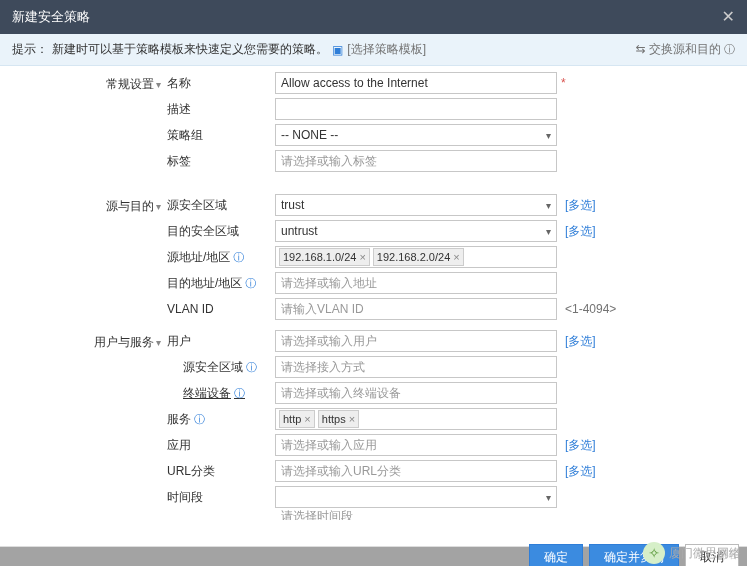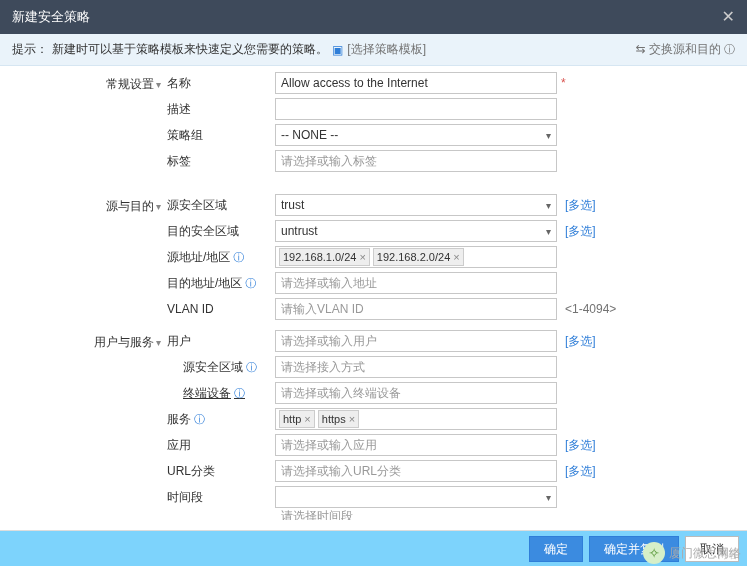--- a/index.html
+++ b/index.html
@@ -98,22 +98,22 @@
   .after.req { color:#d9534f; margin-left:4px;}
   .radio-row { display:flex; gap:40px; }
   .radio-row label { display:flex; align-items:center; gap:4px; cursor:pointer;}
   .radio-dot {
     width:12px; height:12px; border:1px solid #888; border-radius:50%;
     display:inline-flex; align-items:center; justify-content:center;
   }
   .radio-dot.on::after{ content:""; width:6px;height:6px;border-radius:50%; background:#2f7ed8;}
   .footer {
     position:absolute; bottom:0; left:0; right:0;
-    background:#7dd3fc;
-    height: 36px;
+    background:#a3a3a3;
+    height: 20px;
     display:flex; align-items:center; justify-content:flex-end;
     padding: 0 8px; gap:6px;
     border-top:1px solid #ddd;
   }
   .btn {
     height: 26px; line-height:24px; padding:0 14px;
     border:1px solid #2f7ed8; background:#3b8be0; color:#fff;
     font-size:12px; cursor:pointer;
   }
   .btn.secondary { background:#fff; color:#333; border-color:#bbb;}

